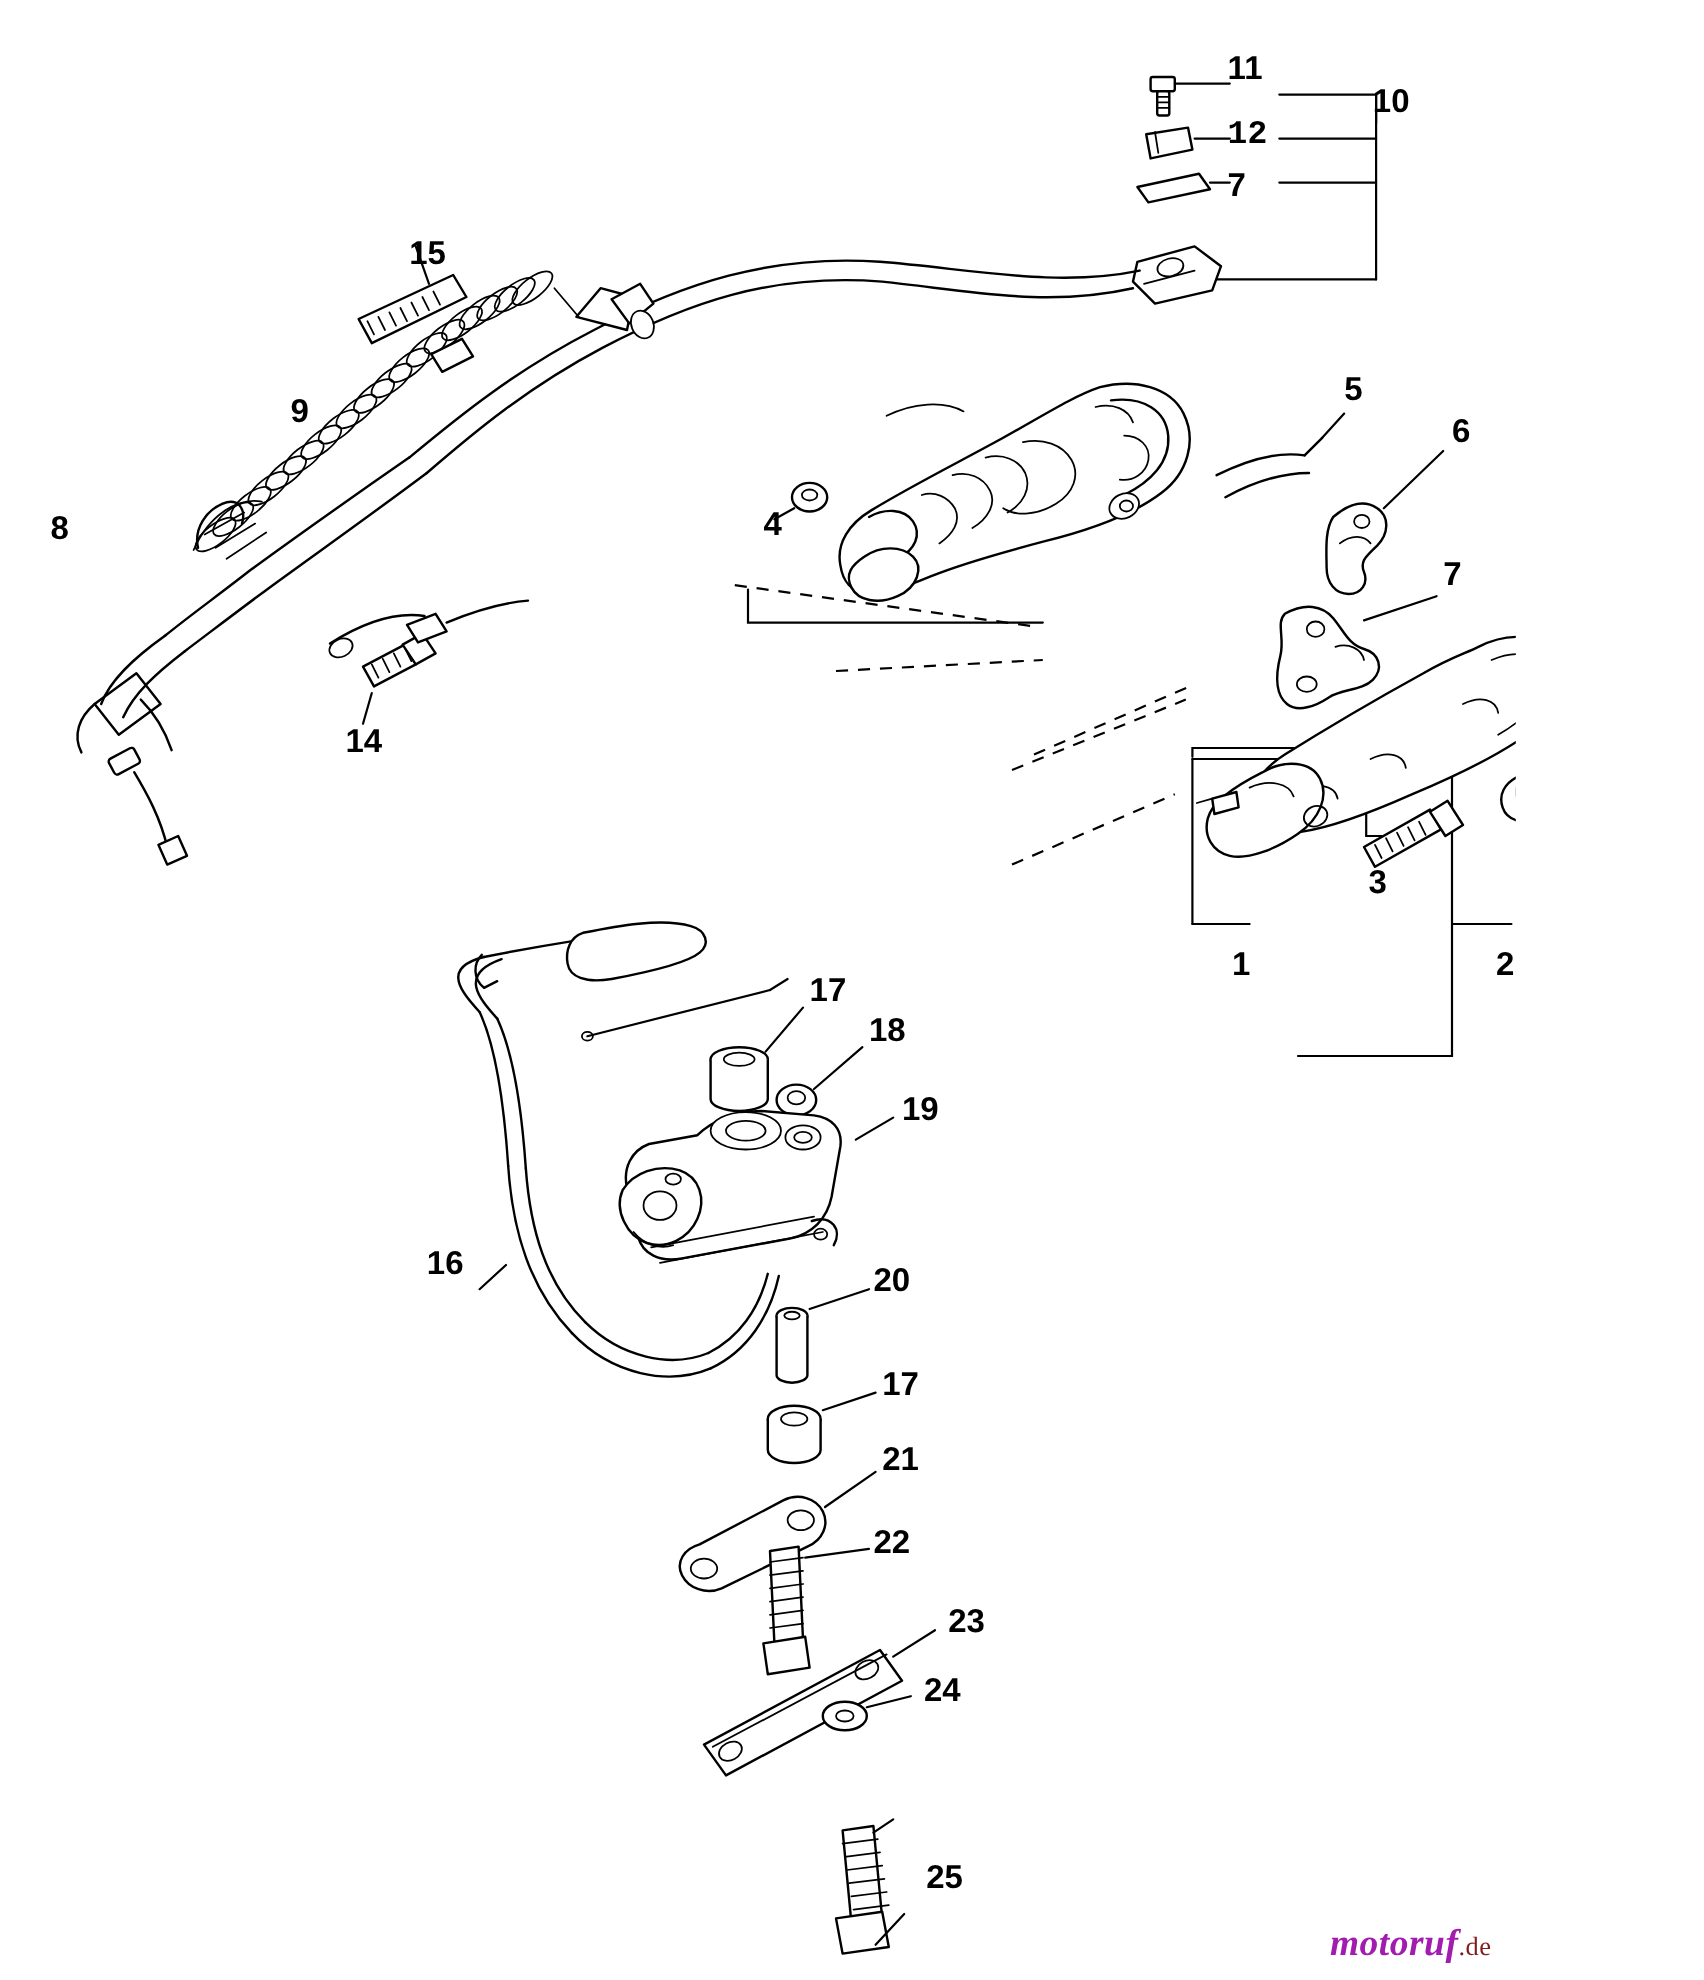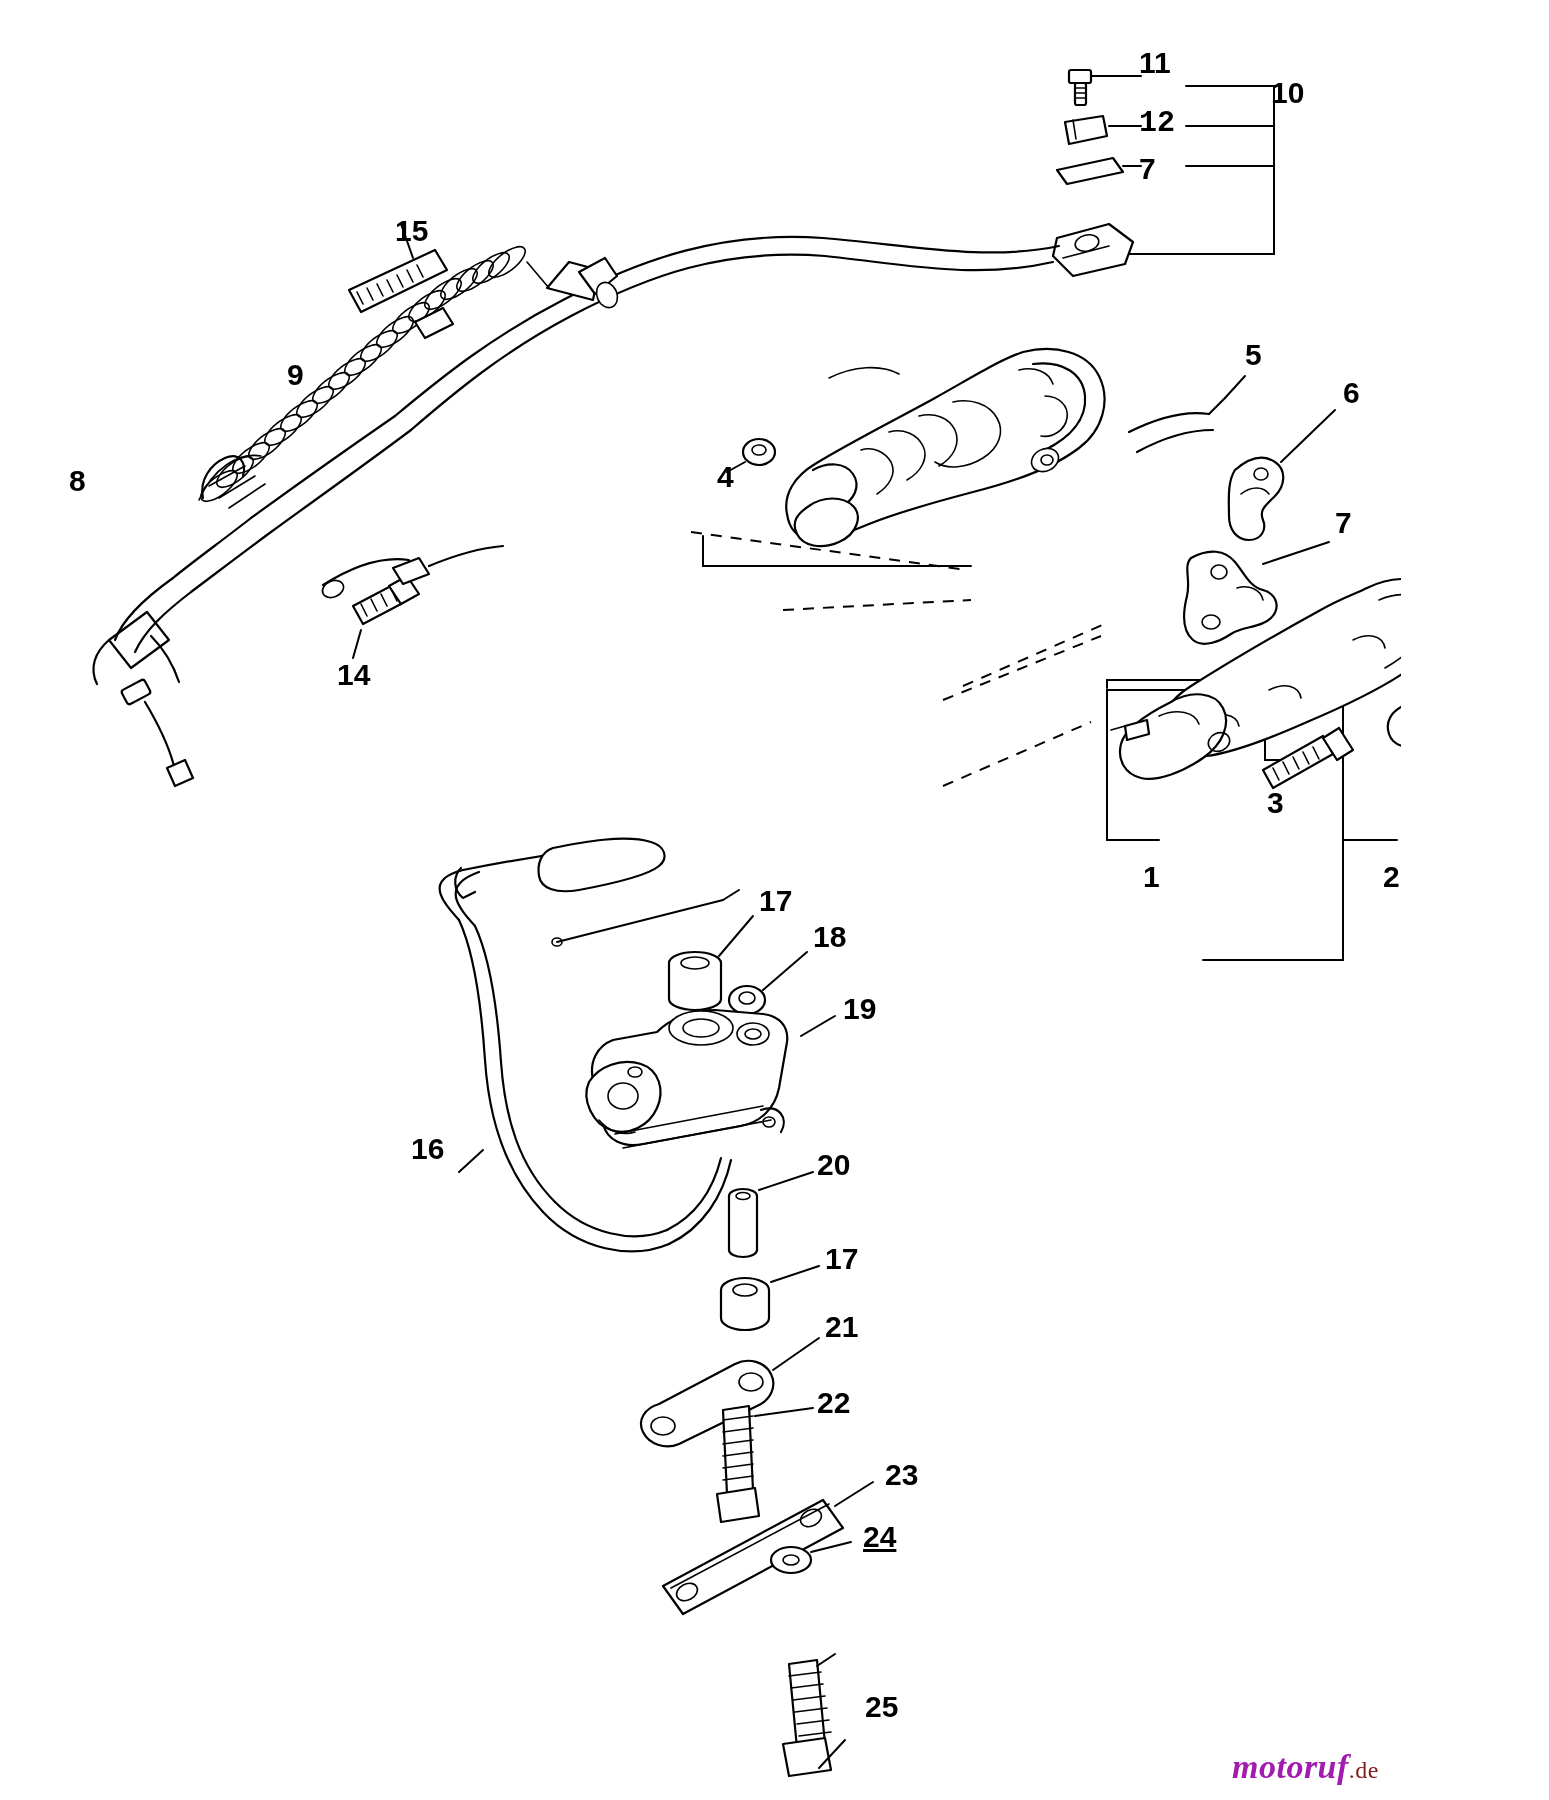--- a/index.html
+++ b/index.html
@@ -9,21 +9,20 @@
   }
   body {
     font-family: "Liberation Sans", sans-serif;
   }
   #page {
     position: relative;
     width: 1378px;
     height: 1800px;
     background: #ffffff;
     overflow: hidden;
-    margin-left: 23px;
   }
   #diagram-svg {
     position: absolute;
     left: 0;
     top: 0;
     width: 1549px;
     height: 1800px;
   }
   .callout {
     position: absolute;
@@ -438,20 +437,20 @@
   <div class="callout" style="left:1360px; top:862px;">2</div>
   <div class="callout" style="left:736px;  top:886px;">17</div>
   <div class="callout" style="left:790px;  top:922px;">18</div>
   <div class="callout" style="left:820px;  top:994px;">19</div>
   <div class="callout" style="left:388px;  top:1134px;">16</div>
   <div class="callout" style="left:794px;  top:1150px;">20</div>
   <div class="callout" style="left:802px;  top:1244px;">17</div>
   <div class="callout" style="left:802px;  top:1312px;">21</div>
   <div class="callout" style="left:794px;  top:1388px;">22</div>
   <div class="callout" style="left:862px;  top:1460px;">23</div>
-  <div class="callout" style="left:840px;  top:1522px;text-decoration:underline;">24</div>
+  <div class="callout" style="left:840px;  top:1522px;">24</div>
   <div class="callout" style="left:842px;  top:1692px;">25</div>
 
   <div id="watermark">
     <span class="wm-main">motoruf</span><span class="wm-suffix">.de</span>
   </div>
 
 </div>
 
 </body></html>

